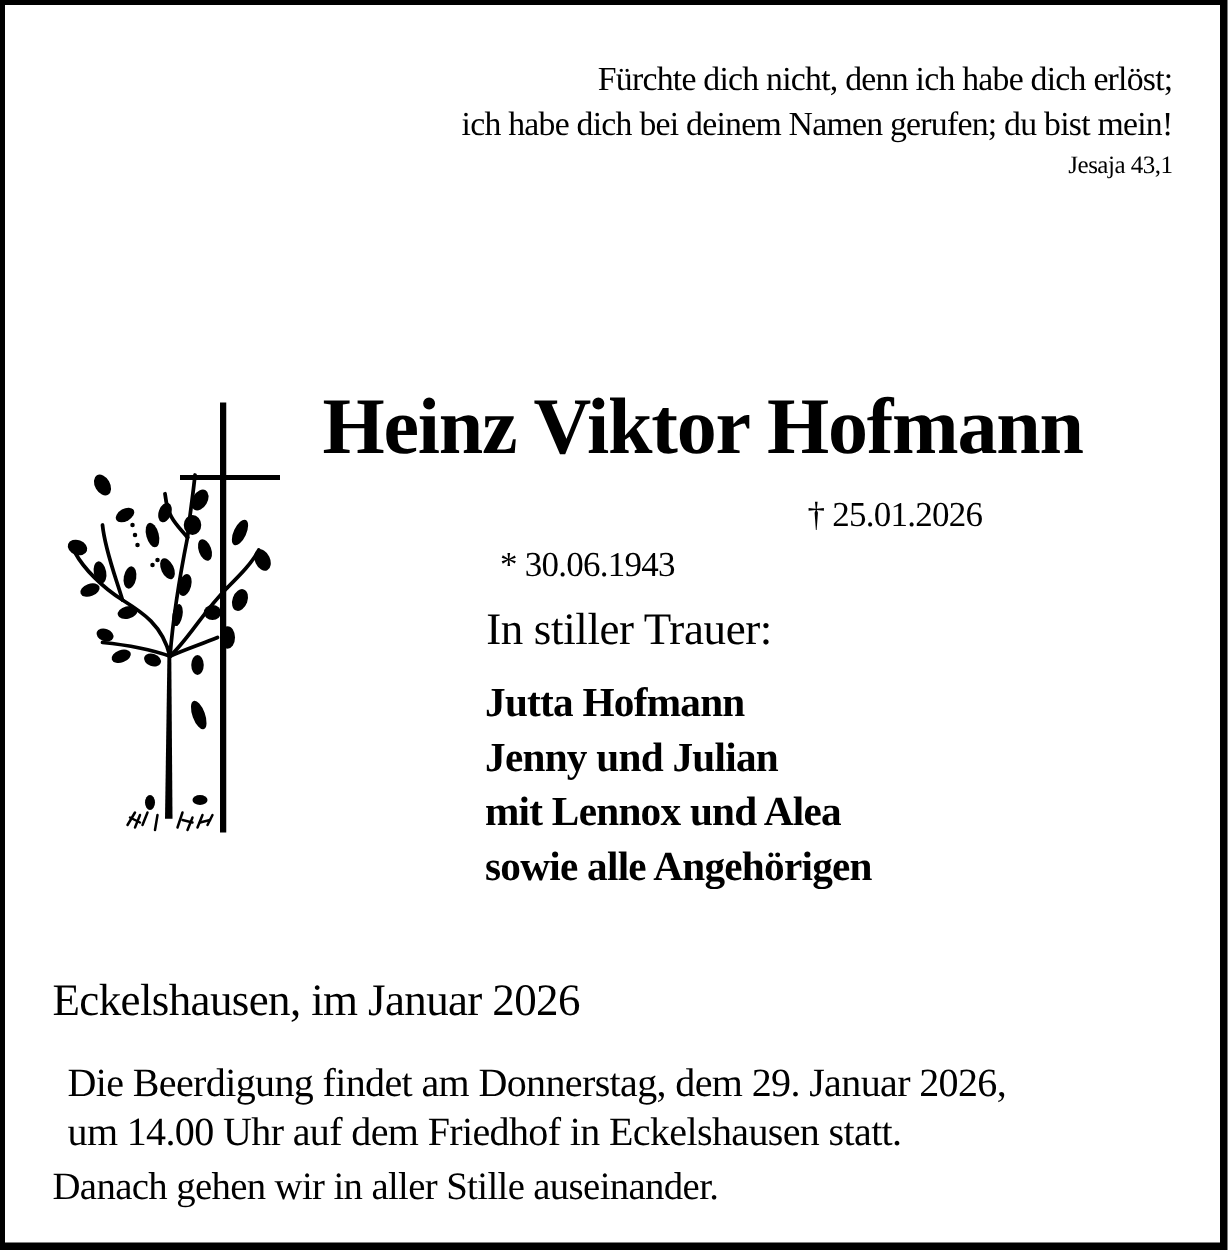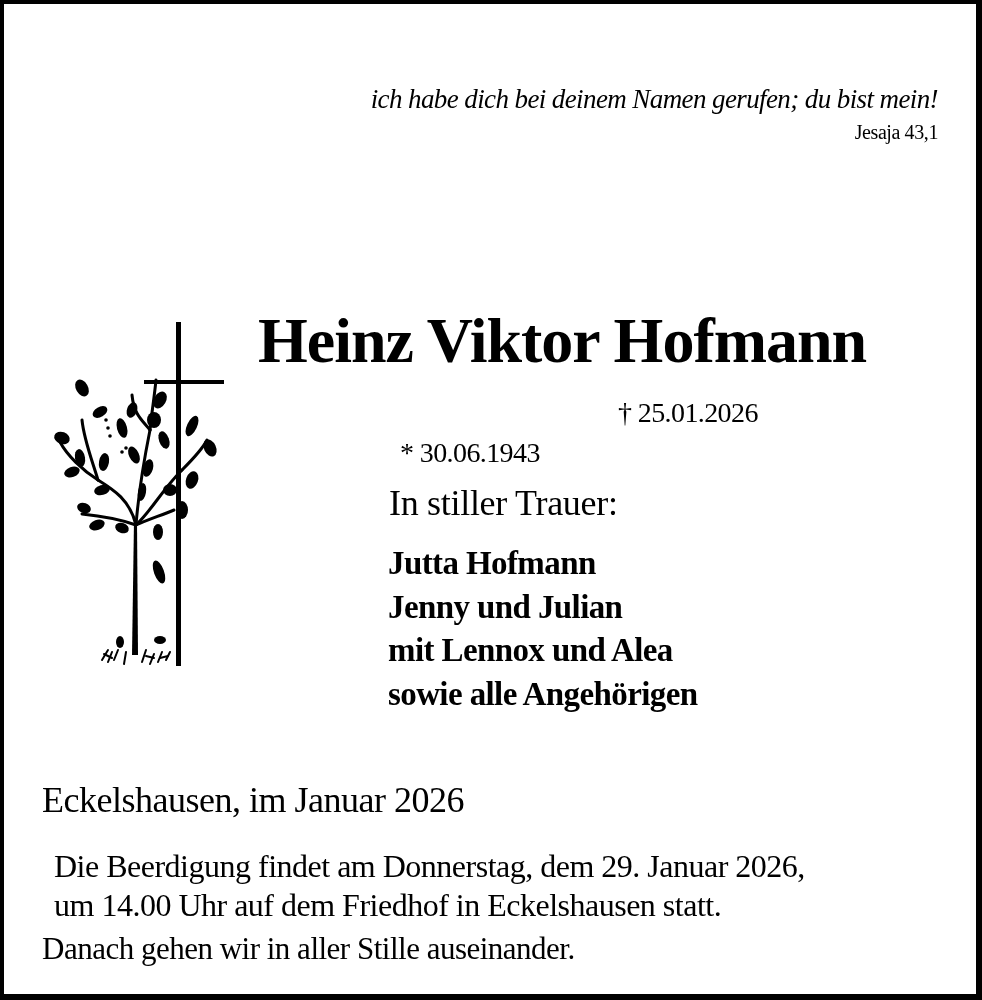--- a/index.html
+++ b/index.html
@@ -8,40 +8,41 @@
       position: absolute; left: 0; top: 0;
       width: 982px; height: 1000px;
       box-sizing: border-box;
       border-top: 4px solid #000; border-left: 4px solid #000;
       border-right: 6px solid #000; border-bottom: 6px solid #000;
       background: #ffffff;
     }
     .serif { font-family: "Liberation Serif", "DejaVu Serif", serif; color: #000; position: absolute; white-space: nowrap; }
     .quote { right: 38px; text-align: right; font-size: 27px; line-height: 35px; letter-spacing: -0.6px; }
     .quote-l1 { top: 42px; }
-    .quote-l2 { top: 78px; font-style: italic; }
+    .quote-l2 { top: 78px; }
     .quote-ref { top: 117px; right: 38px; font-size: 20px; letter-spacing: -0.4px; }
     .intro { left: 38px; top: 178px; font-size: 30px; line-height: 40px; letter-spacing: -0.5px; }
     .name { left: 254px; top: 297px; font-size: 64px; font-weight: bold; letter-spacing: -1px; line-height: 80px; }
     .dates { top: 393px; font-size: 28px; letter-spacing: -0.6px; }
     .date-birth { left: 396px; margin-top: 40px; }
-    .date-death { left: 614px; }
+    .date-death { left: 642px; }
     .mourning-title { left: 385px; top: 478px; font-size: 36px; letter-spacing: -0.3px; }
     .mourners { left: 384px; top: 538px; font-size: 33px; font-weight: bold; line-height: 43.5px; letter-spacing: -0.6px; }
     .mourners div { white-space: nowrap; }
     .place { left: 38px; top: 775px; font-size: 36px; letter-spacing: -0.5px; }
     .funeral { left: 50px; top: 843px; font-size: 32px; line-height: 39px; letter-spacing: -0.5px; }
     .after { left: 38px; top: 927px; font-size: 31px; letter-spacing: -0.5px; }
     .illustration { position: absolute; left: 38px; top: 316px; width: 190px; height: 350px; }
   </style>
 </head>
 <body>
 
 <div class="frame">
 
+  <div class="serif quote quote-l1">Fürchte dich nicht, denn ich habe dich erlöst;</div>
   <div class="serif quote quote-l2">ich habe dich bei deinem Namen gerufen; du bist mein!</div>
   <div class="serif quote-ref">Jesaja 43,1</div>
 
 
   <div class="illustration">
     <svg width="190" height="350" viewBox="0 0 190 350" xmlns="http://www.w3.org/2000/svg">
 
       <rect x="134" y="2" width="5" height="344" fill="#000"></rect>
       <rect x="102" y="60" width="80" height="4" fill="#000"></rect>
 

